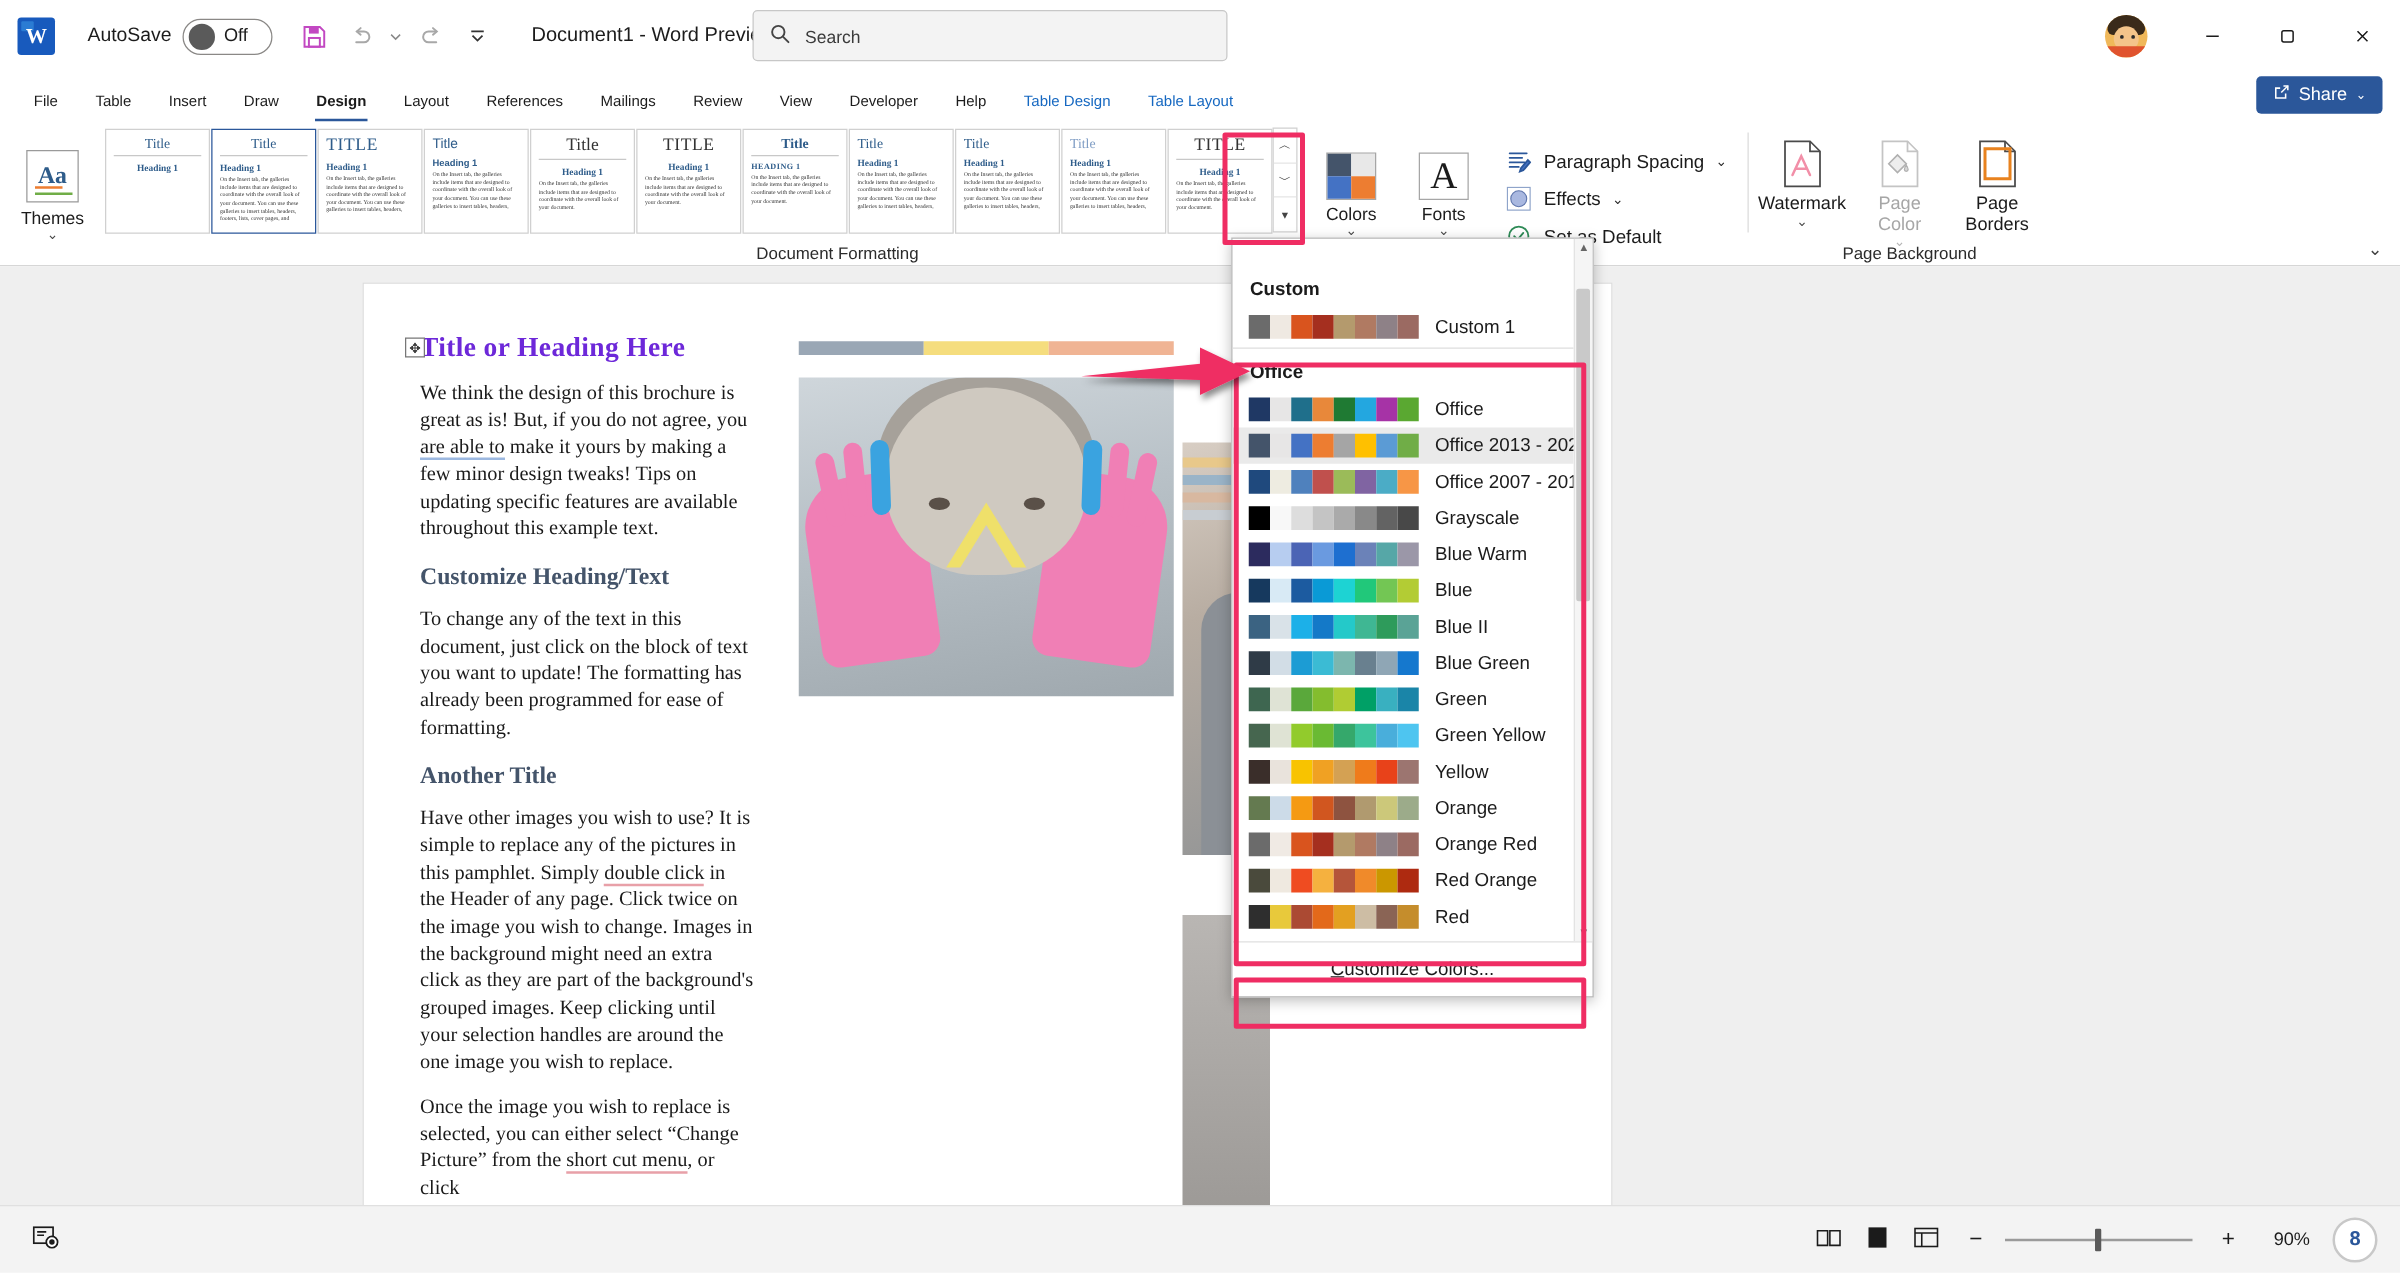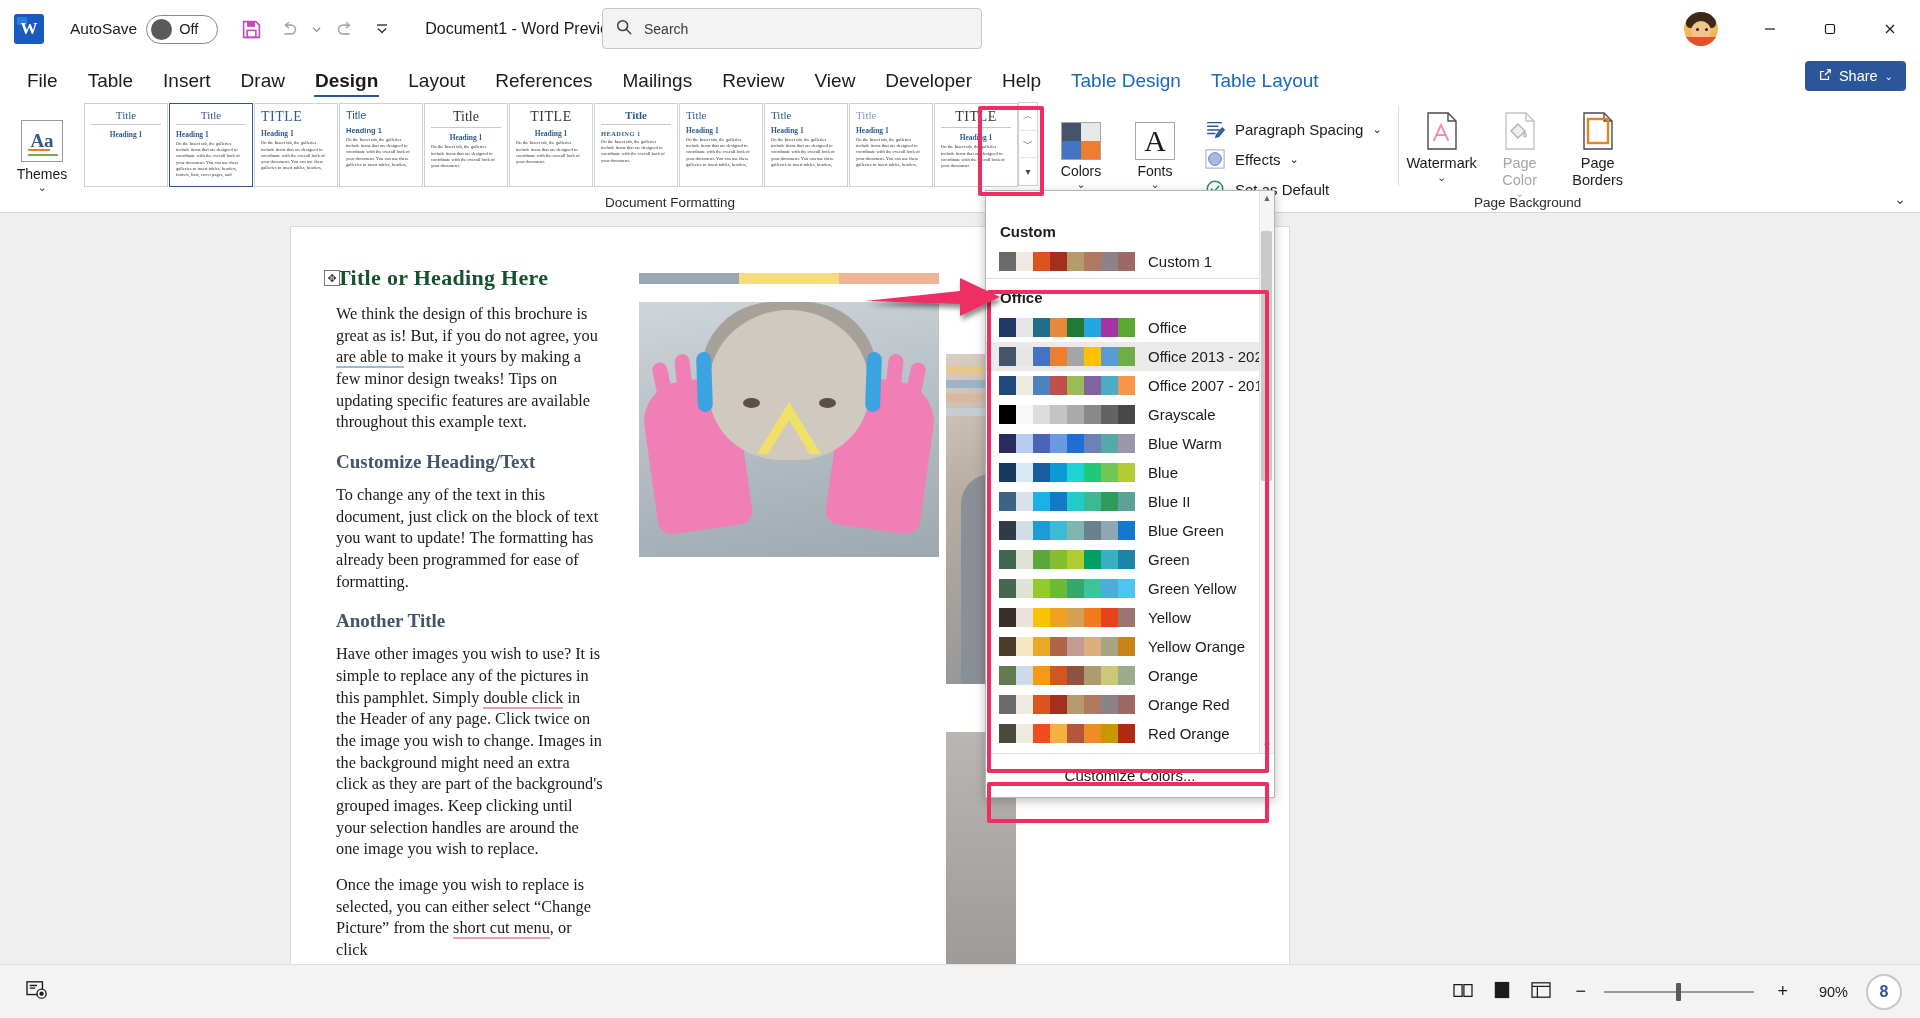--- a/index.html
+++ b/index.html
@@ -117,21 +117,21 @@
     background: #ffffff;
     display: flex;
     align-items: flex-end;
     padding-left: 12px;
     position: relative;
   }
   .tab {
     padding: 0 15px;
     height: 34px;
     line-height: 34px;
-    font-size: 19px;
+    font-size: 12px;
     color: #1b1b1b;
     white-space: nowrap;
   }
   .tab.active { font-weight: bold; position: relative; }
   .tab.active::after {
     content: ""; position: absolute;
     left: 14px; right: 14px; bottom: 1px;
     height: 2.5px; background: #2b579a;
   }
   .tab.blue { color: #1668c1; }
@@ -271,21 +271,21 @@
   .movehandle {
     position: absolute;
     left: 33px; top: 43px;
     width: 16px; height: 16px;
     border: 1px solid #777; background: #fff;
     display: flex; align-items: center; justify-content: center;
     font-size: 11px; color: #333;
   }
   .dheading {
     font-family: "Liberation Serif", serif;
-    color: #14532d;
+    color: #6d28d9;
     font-weight: bold;
     font-size: 22px;
     letter-spacing: 0.3px;
     margin-bottom: 12px;
   }
   .dheading2 {
     font-family: "Liberation Serif", serif;
     color: #44546a;
     font-weight: bold;
     font-size: 19px;
@@ -971,33 +971,20 @@
             <i style="background: rgb(240, 161, 35);"></i>
             <i style="background: rgb(212, 161, 83);"></i>
             <i style="background: rgb(239, 123, 27);"></i>
             <i style="background: rgb(232, 66, 26);"></i>
             <i style="background: rgb(156, 117, 112);"></i>
           </span>
         <span class="dd-name">Yellow</span>
       </div>
       <div class="dd-row">
         <span class="swatches">
-            <i style="background: rgb(76, 58, 40);"></i>
-            <i style="background: rgb(246, 231, 195);"></i>
-            <i style="background: rgb(234, 168, 42);"></i>
-            <i style="background: rgb(176, 100, 74);"></i>
-            <i style="background: rgb(195, 155, 147);"></i>
-            <i style="background: rgb(219, 176, 126);"></i>
-            <i style="background: rgb(169, 164, 131);"></i>
-            <i style="background: rgb(201, 131, 24);"></i>
-          </span>
-        <span class="dd-name">Yellow Orange</span>
-      </div>
-      <div class="dd-row">
-        <span class="swatches">
             <i style="background: rgb(100, 122, 80);"></i>
             <i style="background: rgb(204, 219, 232);"></i>
             <i style="background: rgb(245, 154, 18);"></i>
             <i style="background: rgb(209, 86, 31);"></i>
             <i style="background: rgb(142, 83, 64);"></i>
             <i style="background: rgb(176, 154, 111);"></i>
             <i style="background: rgb(204, 200, 122);"></i>
             <i style="background: rgb(156, 171, 138);"></i>
           </span>
         <span class="dd-name">Orange</span>

